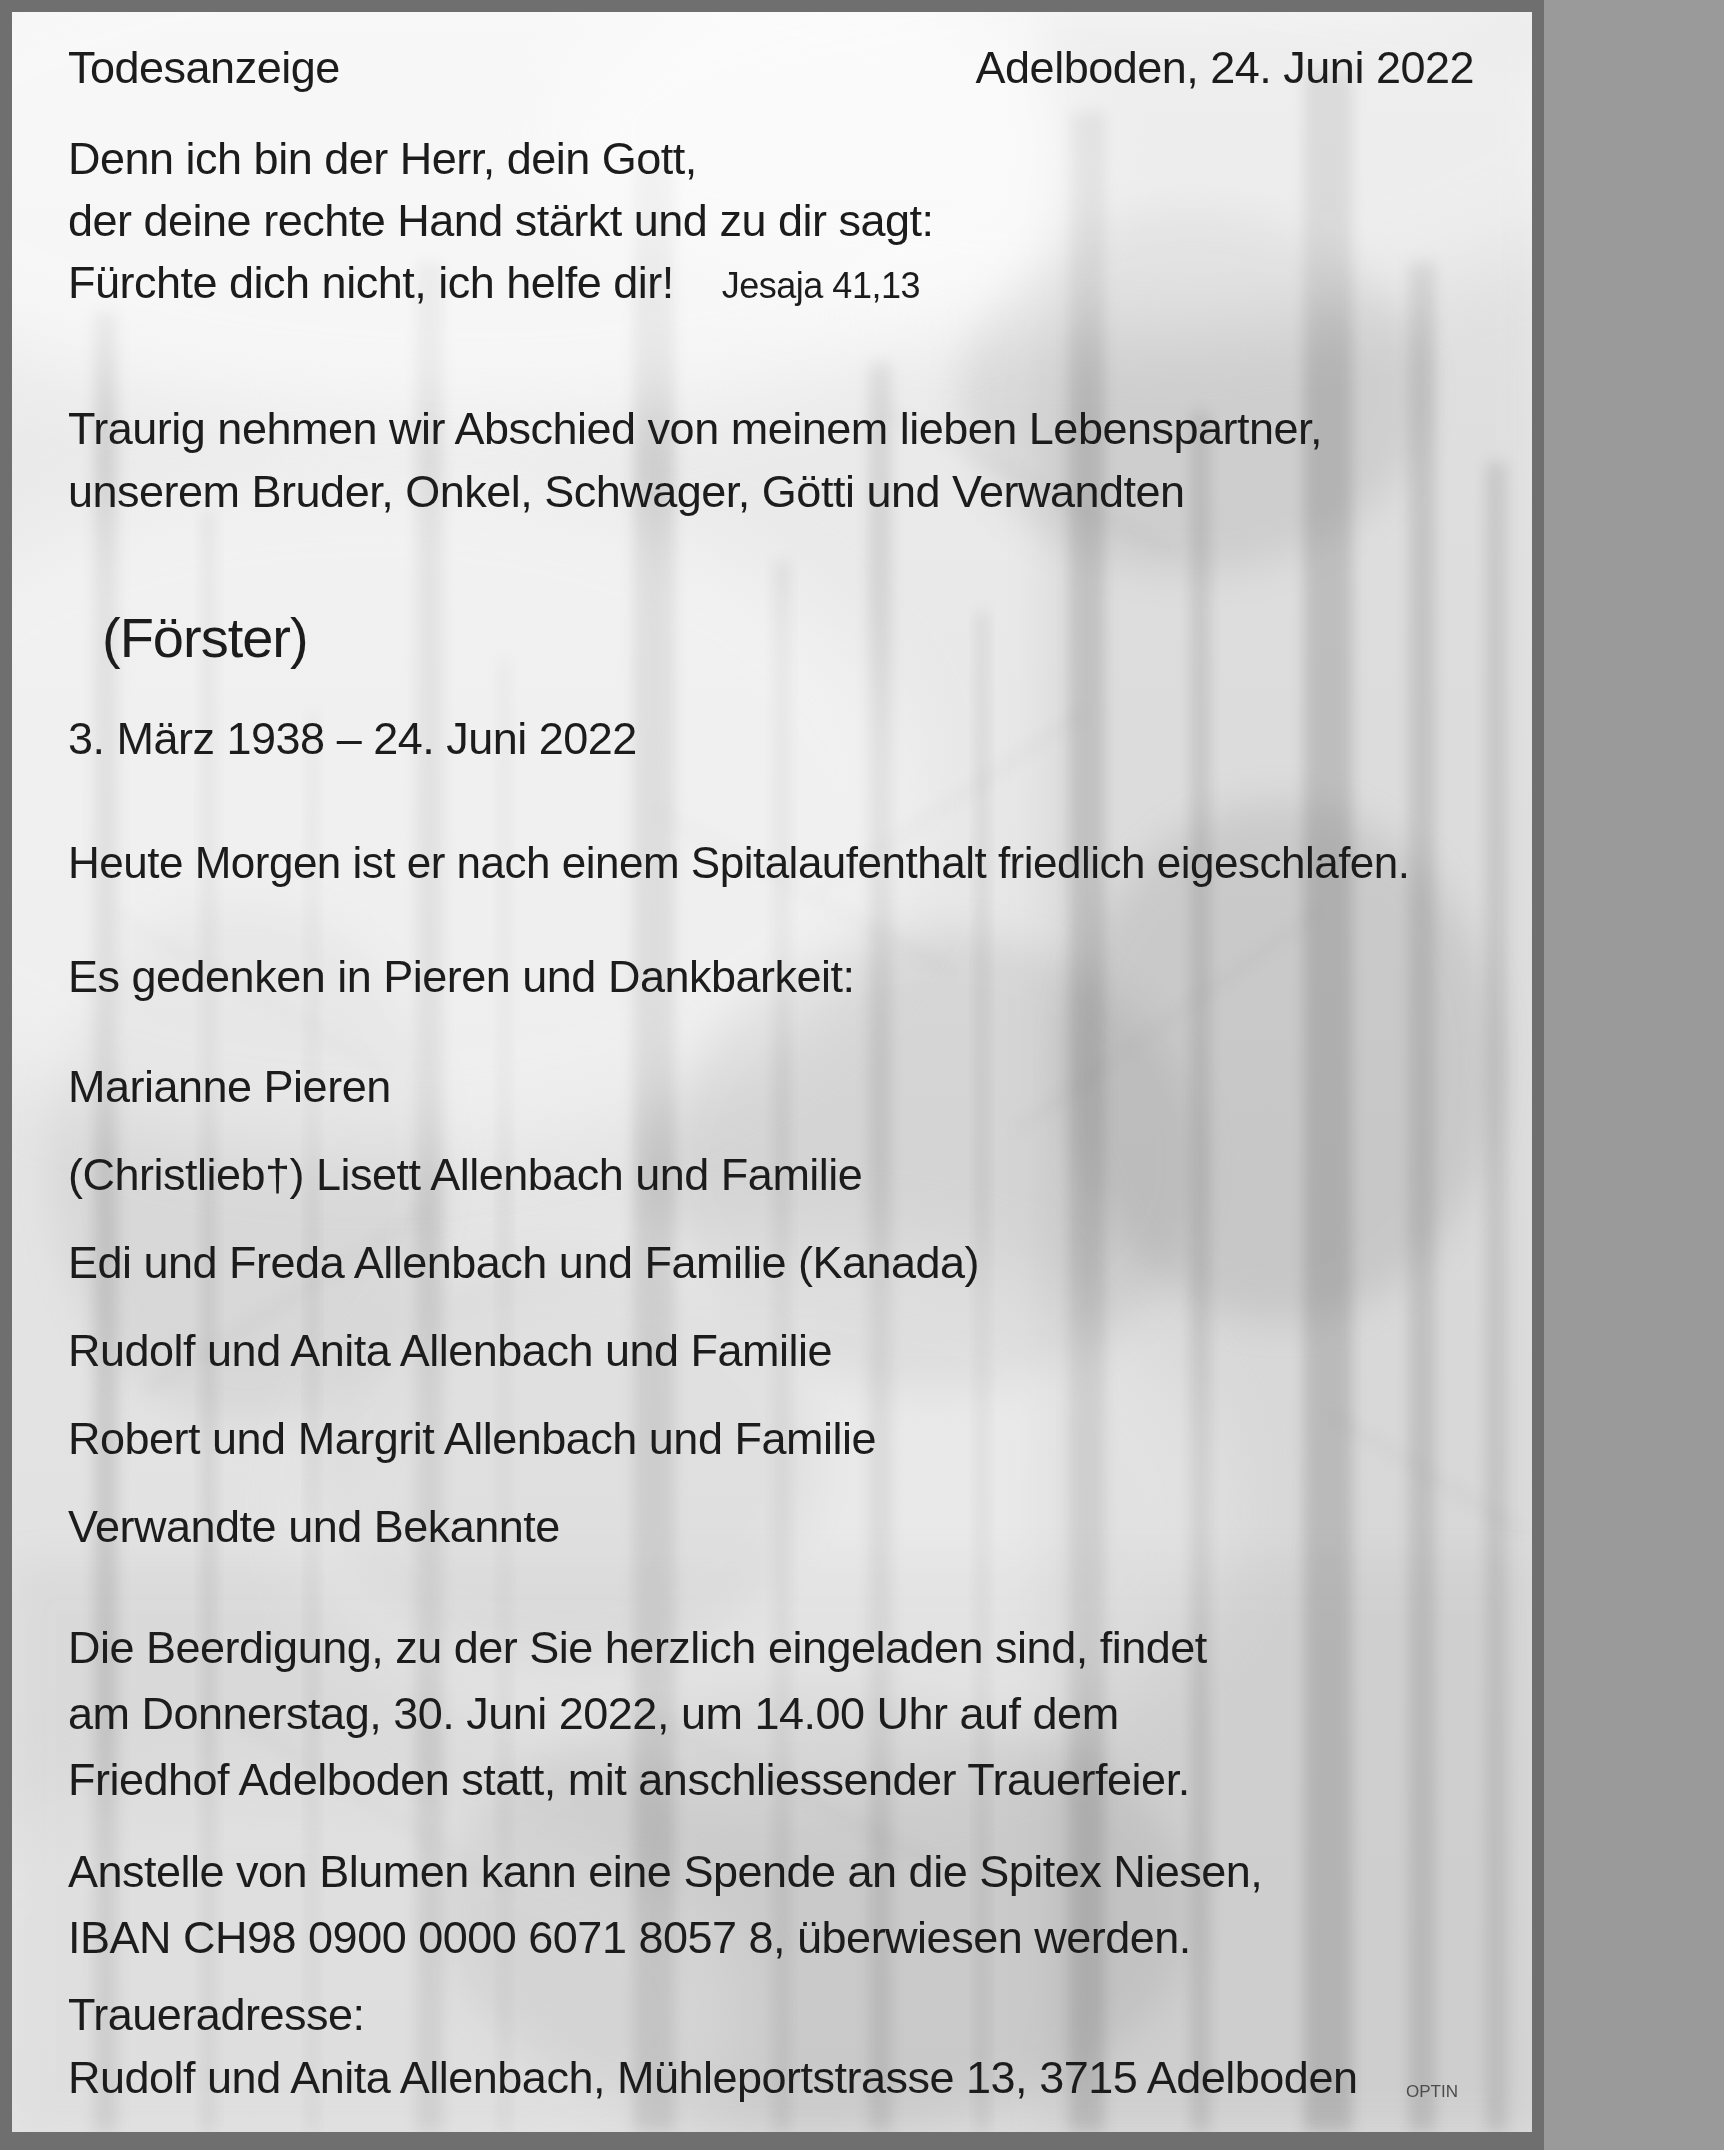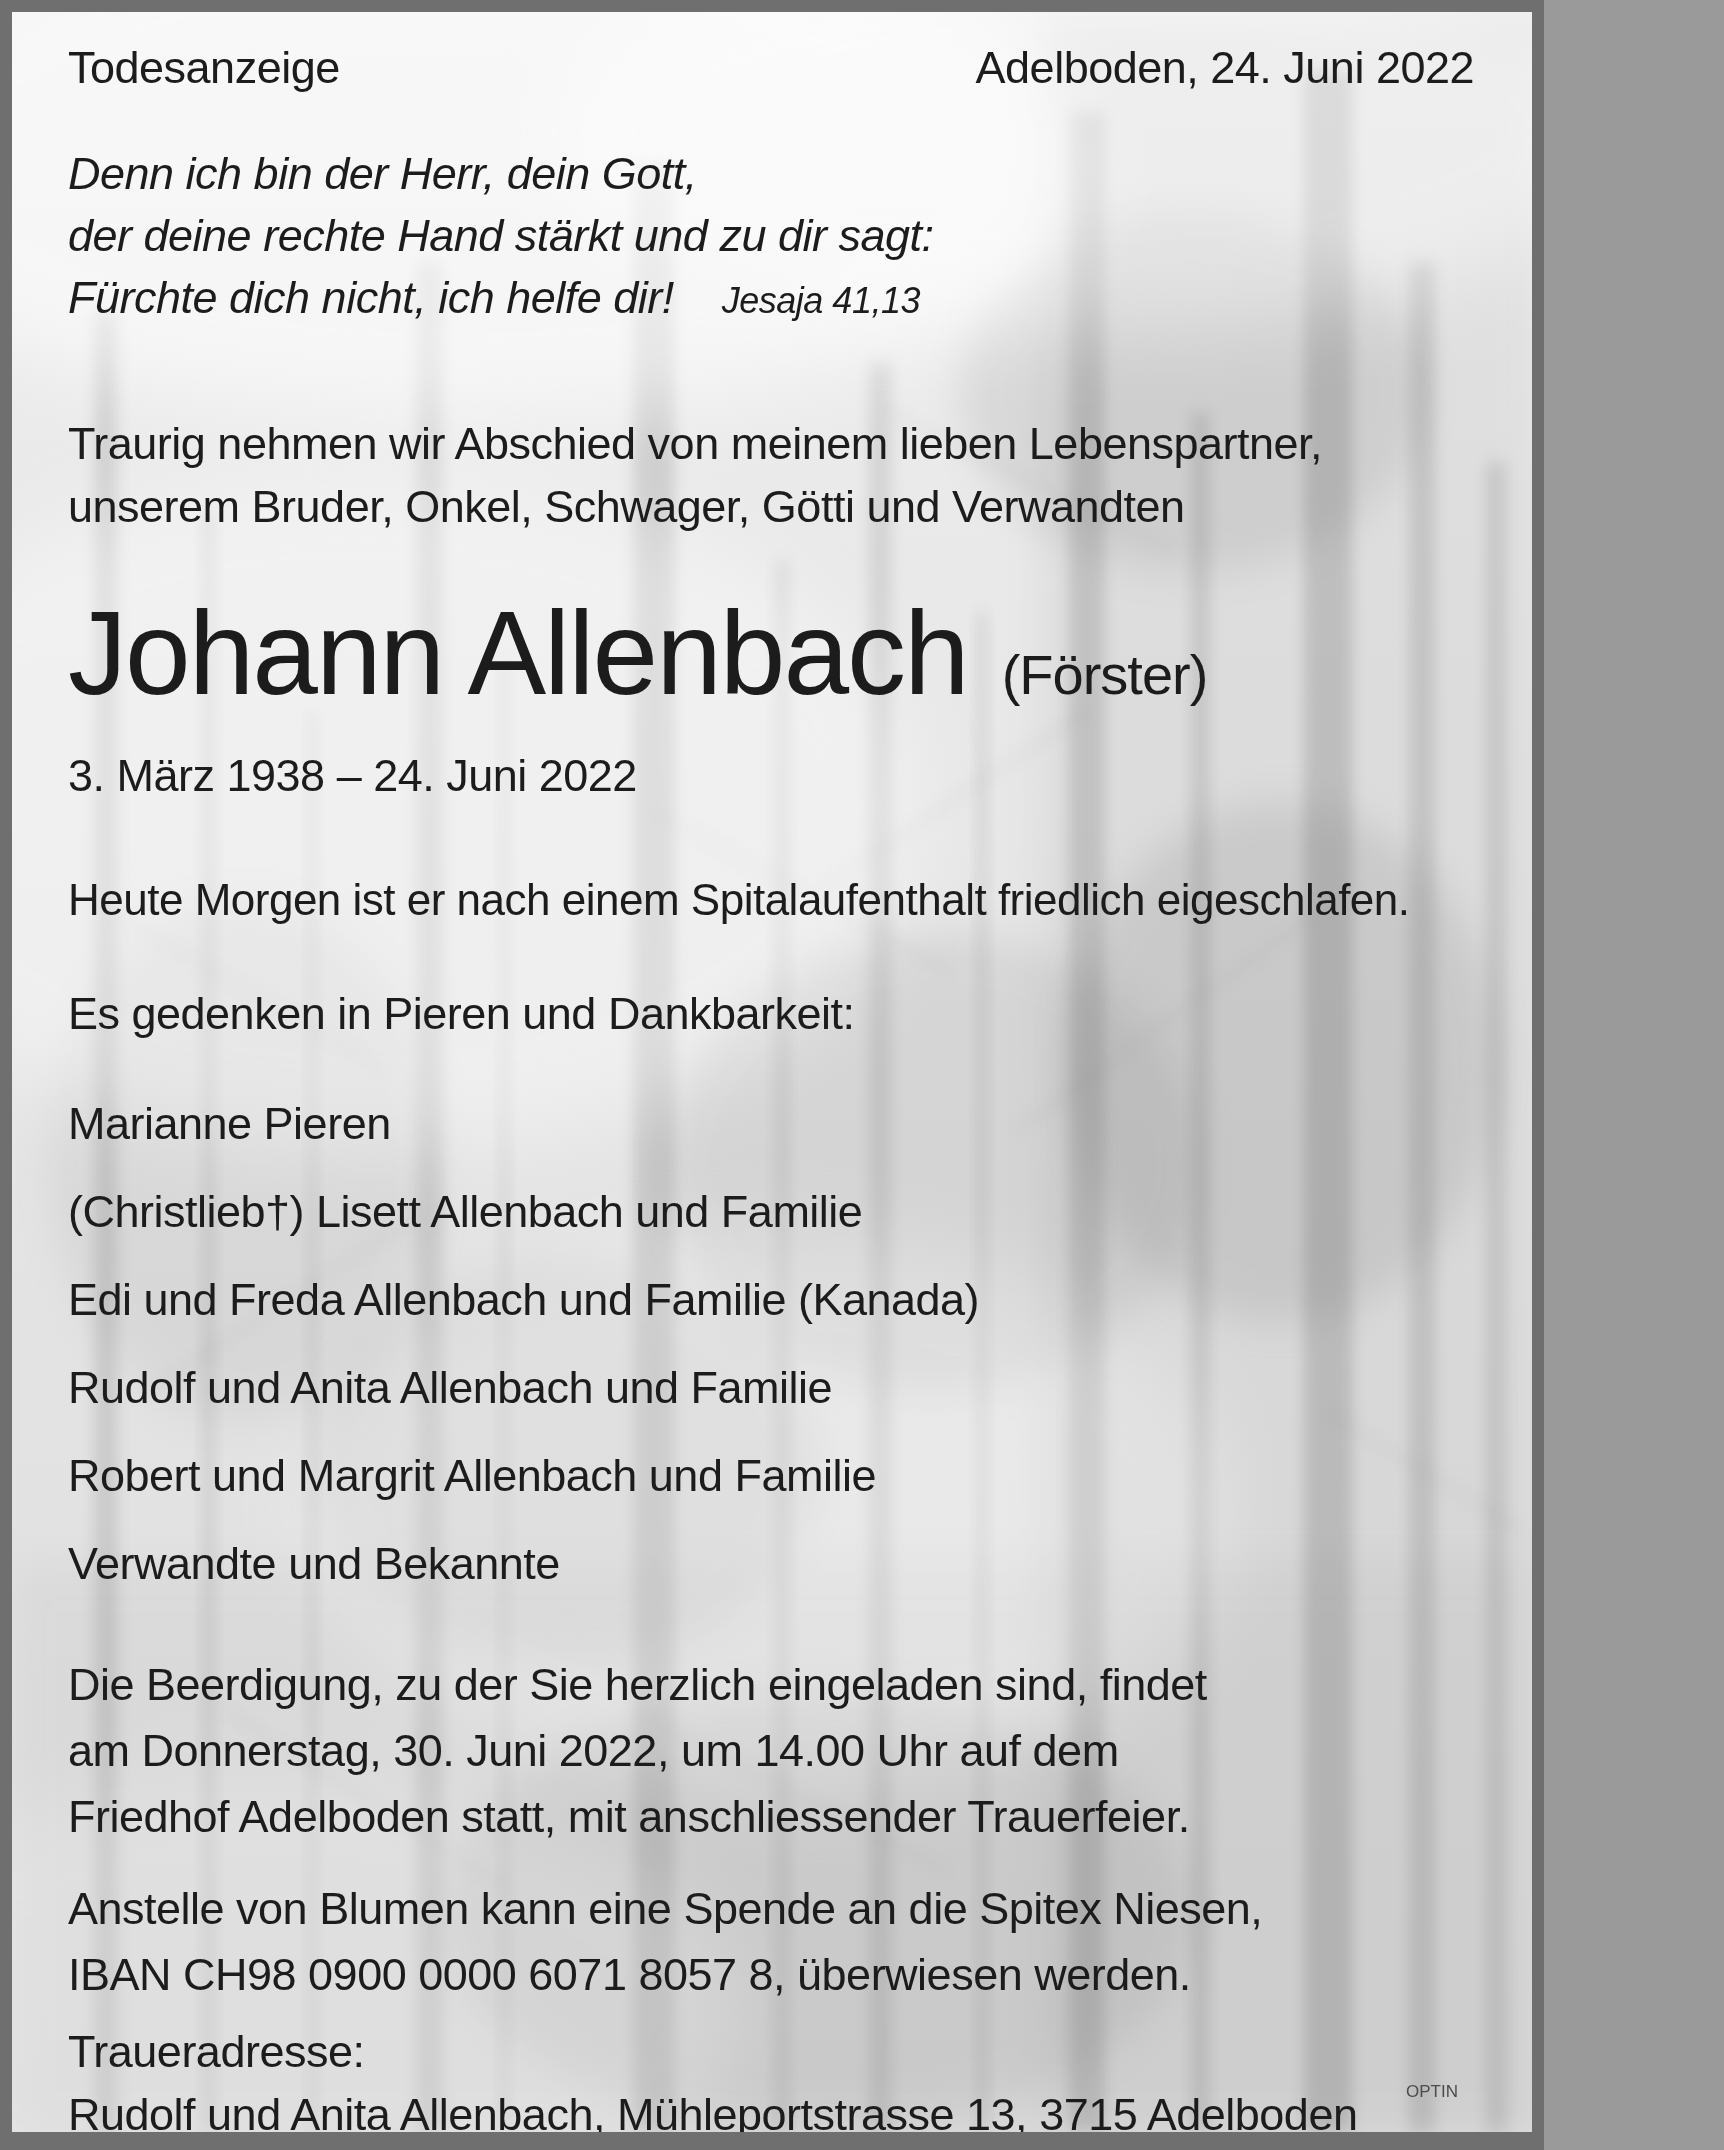--- a/index.html
+++ b/index.html
@@ -26,22 +26,21 @@
   .content {
     position: relative;
     padding: 28px 58px 0 56px;
     letter-spacing: -0.5px;
   }
   .header-row {
     display: flex; justify-content: space-between; align-items: baseline;
     font-size: 45px; line-height: 56px;
   }
   .scripture {
-    margin-top: 47px;
-    font-style: italic;
+    margin-top: 32px;
     font-size: 45px; line-height: 62px;
   }
   .scripture-lastline { display: flex; align-items: baseline; }
   .scripture-ref {
     font-size: 36px;
     margin-left: 48px;
   }
   .intro {
     margin-top: 80px;
     font-size: 45px; line-height: 63px;
@@ -176,21 +175,20 @@
         <span class="scripture-ref">Jesaja 41,13</span>
       </div>
     </div>
 
     <div class="intro">
       <div>Traurig nehmen wir Abschied von meinem lieben Lebenspartner,</div>
       <div>unserem Bruder, Onkel, Schwager, Götti und Verwandten</div>
     </div>
 
     <div class="name-row">
-      <span class="deceased-name">Johann Allenbach</span>
       <span class="deceased-occupation">(Förster)</span>
     </div>
 
     <div class="life-dates">3. März 1938 – 24. Juni 2022</div>
 
     <div class="death-note">Heute Morgen ist er nach einem Spitalaufenthalt friedlich eigeschlafen.</div>
 
     <div class="mourners-heading">Es gedenken in Pieren und Dankbarkeit:</div>
 
     <div class="mourners">

